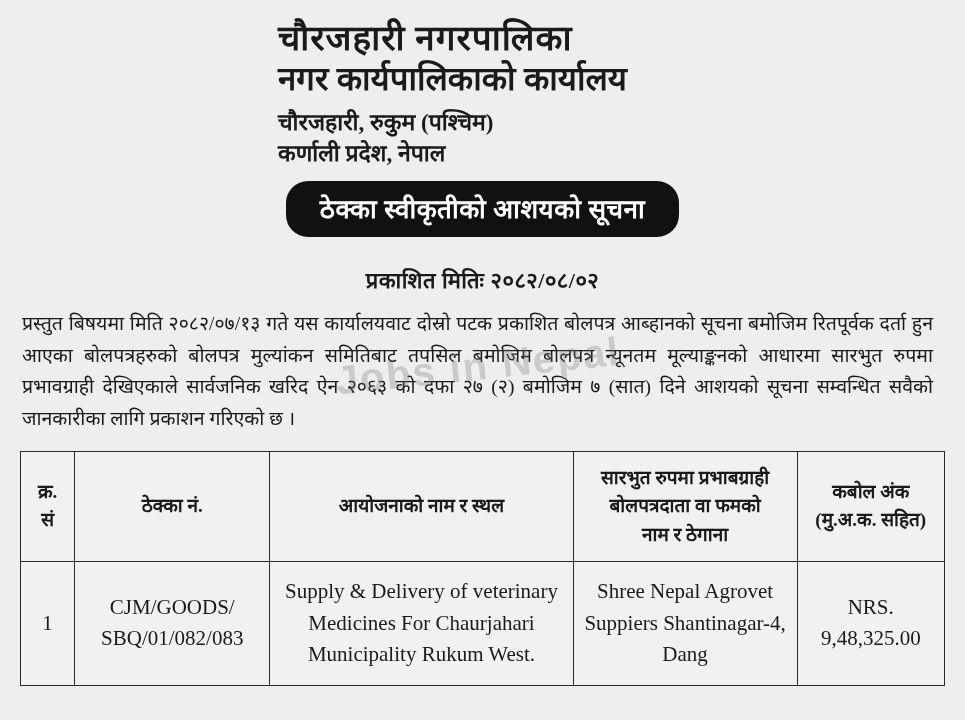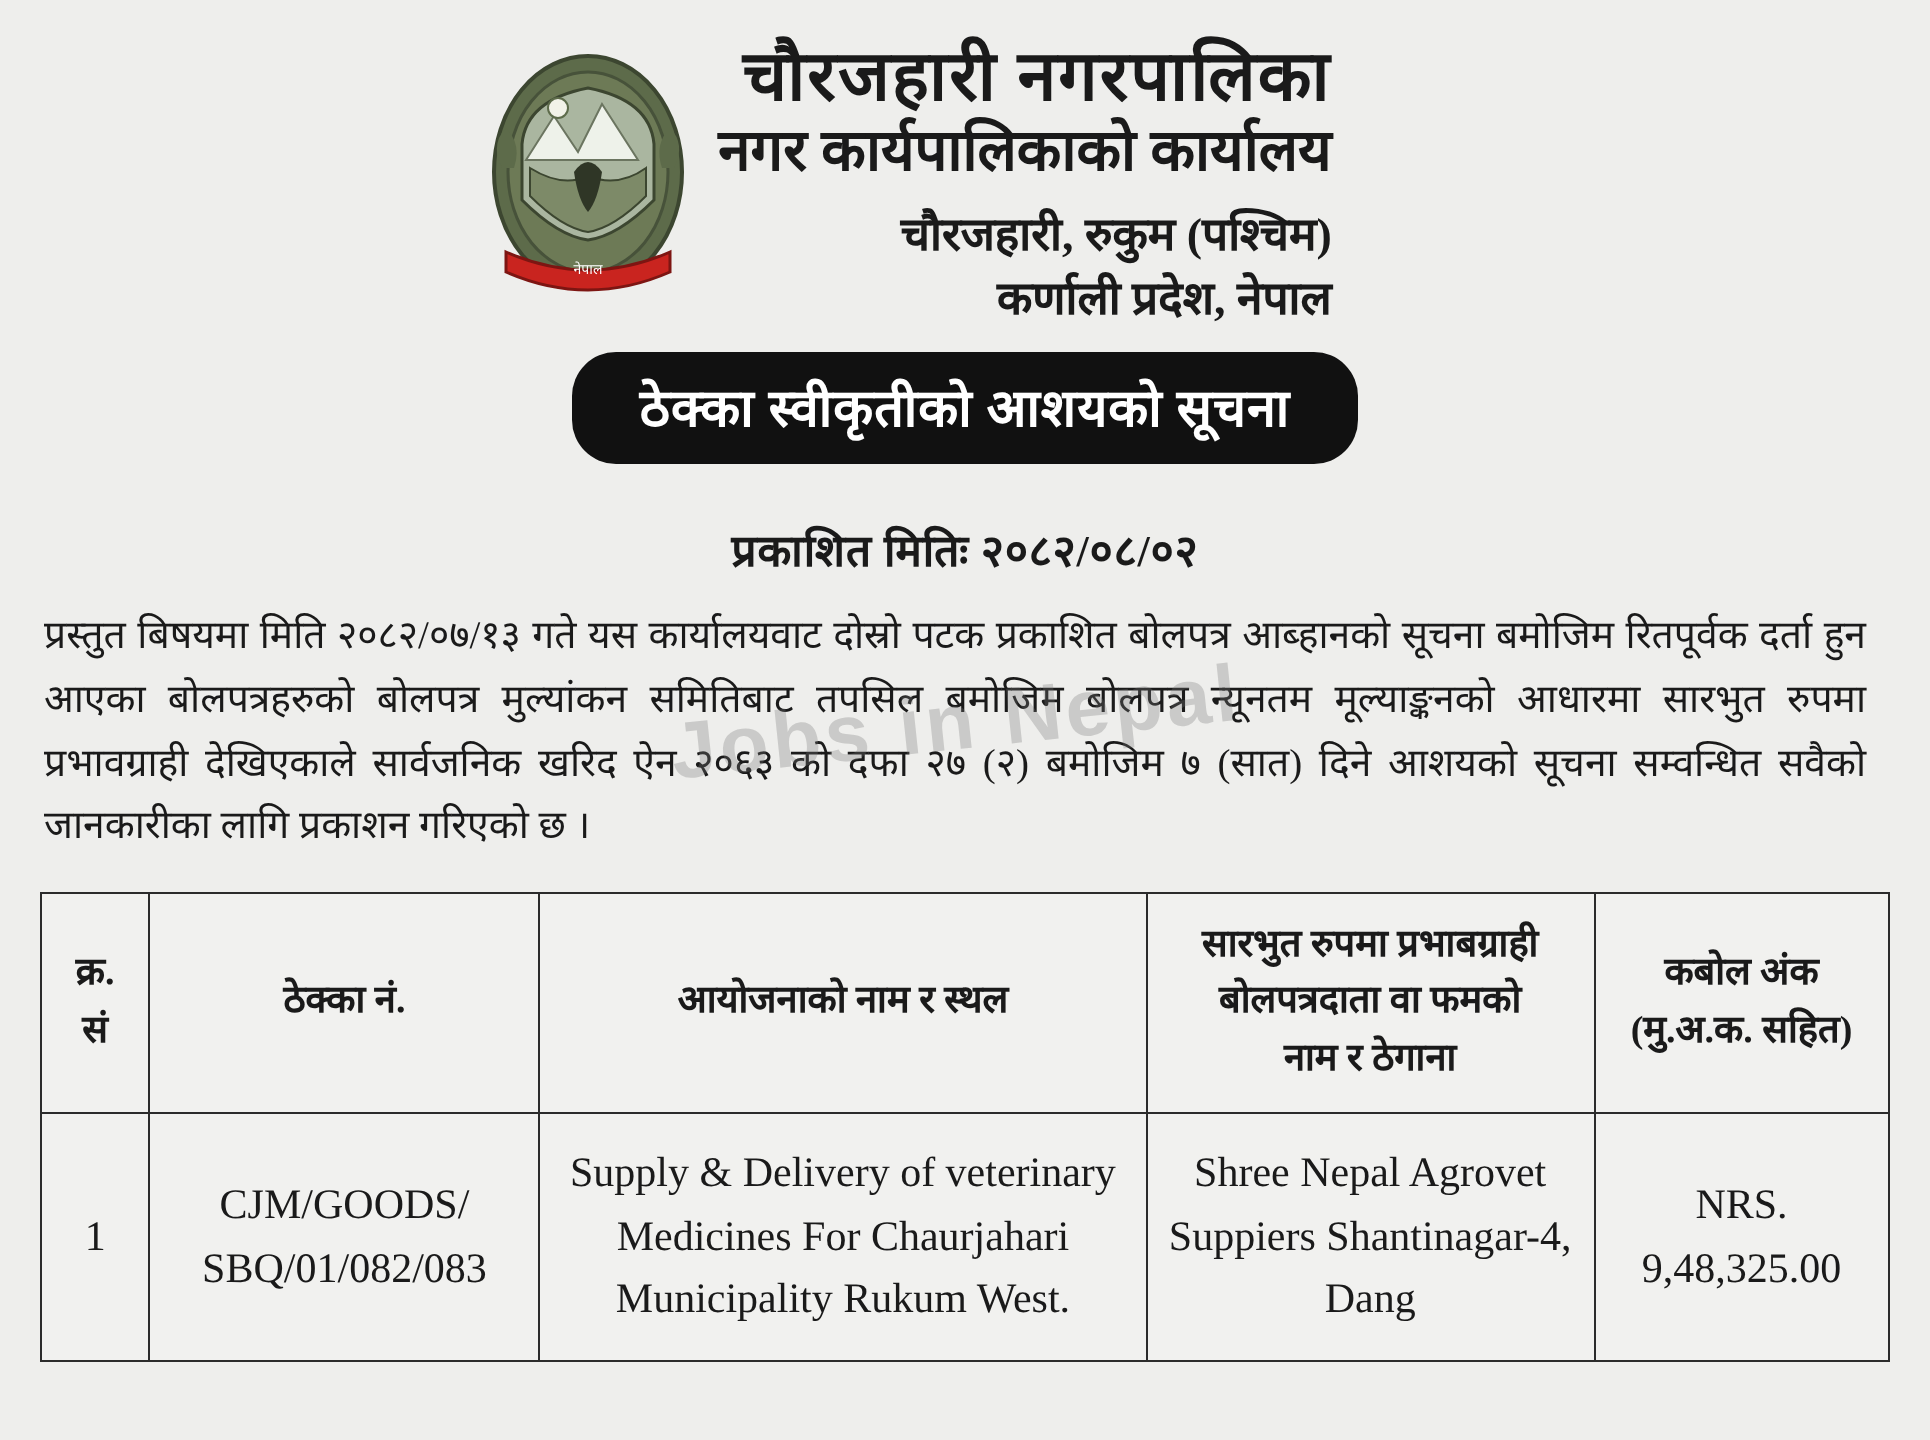--- a/index.html
+++ b/index.html
@@ -34,32 +34,32 @@
   .emblem {
     width: 110px;
     min-width: 110px;
     height: 132px;
     position: relative;
     margin-top: 4px;
   }
   .emblem svg { display: block; }
 
   .title-block {
-    text-align: right;
+    text-align: left;
     padding-right: 60px;
   }
   .t1 {
     font-size: 35px;
     font-weight: bold;
     letter-spacing: 1px;
     line-height: 1.18;
     white-space: nowrap;
   }
   .t2 {
-    font-size: 29px;
+    font-size: 33px;
     font-weight: bold;
     line-height: 1.22;
     white-space: nowrap;
   }
   .t3 {
     font-size: 23px;
     font-weight: bold;
     margin-top: 8px;
     line-height: 1.3;
     white-space: nowrap;
@@ -153,43 +153,20 @@
   .col-bid   { width: 232px; }
   .col-amt   { width: 150px; }
 </style>
 </head>
 <body>
 
 <div class="page">
 
   <div class="header">
 
-    <div class="emblem">
-      <svg width="110" height="132" viewBox="0 0 110 132" xmlns="http://www.w3.org/2000/svg">
-
-        <ellipse cx="55" cy="64" rx="47" ry="58" fill="#5d6b4a" stroke="#3c4630" stroke-width="2"></ellipse>
-        <ellipse cx="55" cy="64" rx="40" ry="50" fill="#6d7a56" stroke="#47523a" stroke-width="1.5"></ellipse>
-
-        <path d="M22 50 Q24 28 55 22 Q86 28 88 50 L88 78 Q70 96 55 98 Q40 96 22 78 Z" fill="#aab6a0" stroke="#3c4630" stroke-width="1.5"></path>
-
-        <path d="M24 58 L38 36 L50 54 L62 30 L80 58 Z" fill="#eef2ea" stroke="#6b7560" stroke-width="1"></path>
-
-        <circle cx="40" cy="32" r="5" fill="#f2f2e8" stroke="#5d6b4a" stroke-width="1"></circle>
-
-        <path d="M26 62 Q42 72 55 66 Q70 72 84 62 L84 76 Q68 92 55 94 Q42 92 26 76 Z" fill="#7d8a68" stroke="#3c4630" stroke-width="1"></path>
-
-        <path d="M48 64 q7 -10 14 0 q-2 14 -7 20 q-5 -6 -7 -20 z" fill="#2f3626"></path>
-
-        <path d="M14 104 Q55 122 96 104 L96 114 Q55 132 14 114 Z" fill="#c9241f" stroke="#7d1512" stroke-width="1.5"></path>
-        <text x="55" y="115" font-size="7" text-anchor="middle" fill="#ffffff" font-family="DejaVu Sans, sans-serif">नेपाल</text>
-
-        <path d="M12 62 q-6 -12 2 -20 q8 8 4 20 z" fill="#5d6b4a"></path>
-        <path d="M98 62 q6 -12 -2 -20 q-8 8 -4 20 z" fill="#5d6b4a"></path>
-      </svg>
-    </div>
 
     <div class="title-block">
       <div class="t1">चौरजहारी नगरपालिका</div>
       <div class="t2">नगर कार्यपालिकाको कार्यालय</div>
       <div class="t3">चौरजहारी, रुकुम (पश्चिम)</div>
       <div class="t4">कर्णाली प्रदेश, नेपाल</div>
     </div>
   </div>
 
   <div class="banner-wrap">

